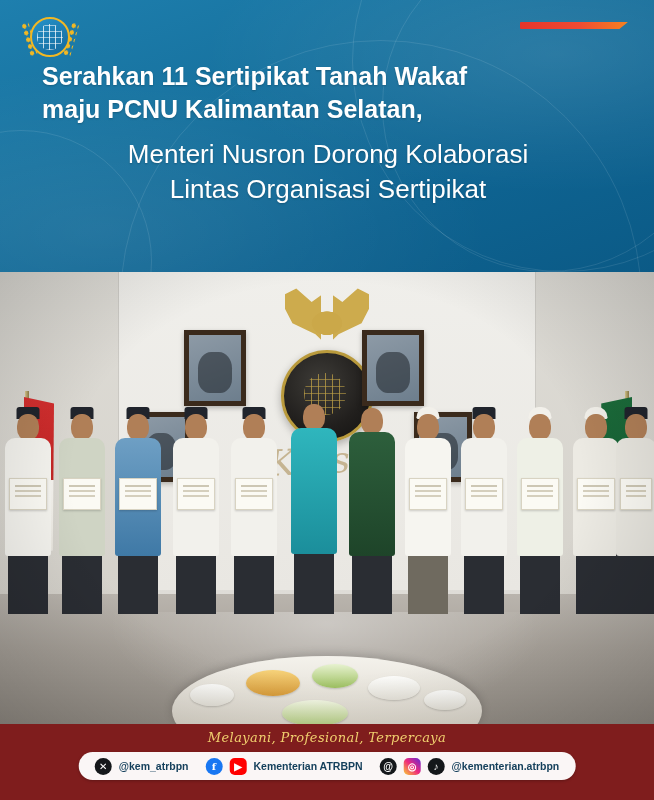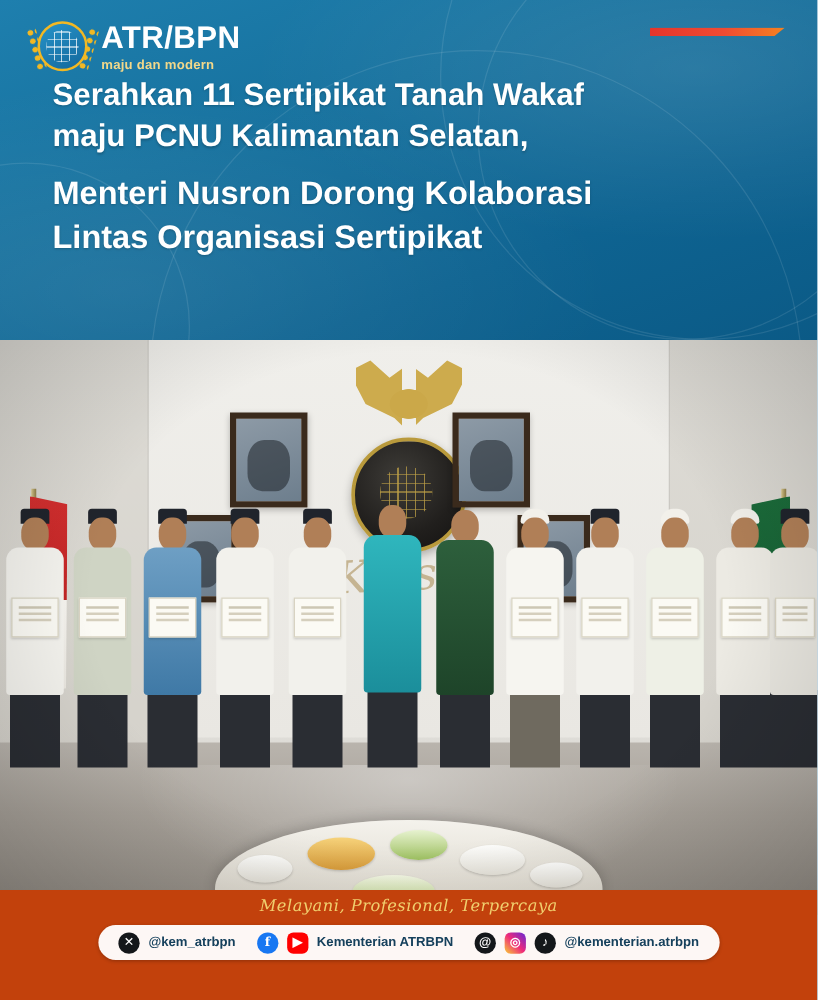--- a/index.html
+++ b/index.html
@@ -128,23 +128,24 @@
     top: 60px;
     color: #ffffff;
   }
   .headline .line {
     font-size: 25px;
     line-height: 1.33;
     font-weight: bold;
     text-shadow: 0 1px 2px rgba(0,0,0,0.22);
   }
   .headline .line.bold {
-    font-weight: bold;
+    font-weight: normal;
     font-size: 26px;
     line-height: 1.35;
+    text-align: center;
   }
   .headline .sub-gap { height: 10px; }
 
   
   .photo {
     position: absolute;
     left: 0;
     top: 272px;
     width: 654px;
     height: 460px;
@@ -325,25 +326,25 @@
     background: radial-gradient(ellipse at 50% 45%, rgba(0,0,0,0) 55%, rgba(0,0,0,0.20) 100%);
     pointer-events: none;
   }
 
   
   .footer {
     position: absolute;
     left: 0;
     bottom: 0;
     width: 654px;
-    height: 88px;
+    height: 76px;
     background:
       radial-gradient(ellipse at 80% 0%, rgba(255,255,255,0.10) 0%, rgba(255,255,255,0) 55%),
       linear-gradient(180deg, #1378a9 0%, #0d6header 0%, #0b5d8c 100%);
-    background-color: #c2410c;
+    background-color: #7f1d1d;
   }
   .motto {
     position: absolute;
     left: 0; right: 0; top: 6px;
     text-align: center;
     font-family: "DejaVu Serif", serif;
     font-style: italic;
     font-size: 13px;
     color: #f0cf6e;
     letter-spacing: 0.4px;
@@ -397,24 +398,20 @@
     <div class="swirl sw2"></div>
     <div class="swirl sw3"></div>
     <div class="swirl sw4"></div>
 
     <div class="logo-block">
       <div class="logo-emblem">
         <div class="wheat-l"></div>
         <div class="wheat-r"></div>
         <div class="ring"></div>
         <div class="grid"></div>
-      </div>
-      <div class="logo-text">
-        <div class="brand">ATR/BPN</div>
-        <div class="tagline">maju dan modern</div>
       </div>
     </div>
 
     <div class="berakhlak">
       <div class="ba-bar"></div>
     </div>
 
     <div class="headline">
       <div class="line">Serahkan 11 Sertipikat Tanah Wakaf</div>
       <div class="line">maju PCNU Kalimantan Selatan,</div>

